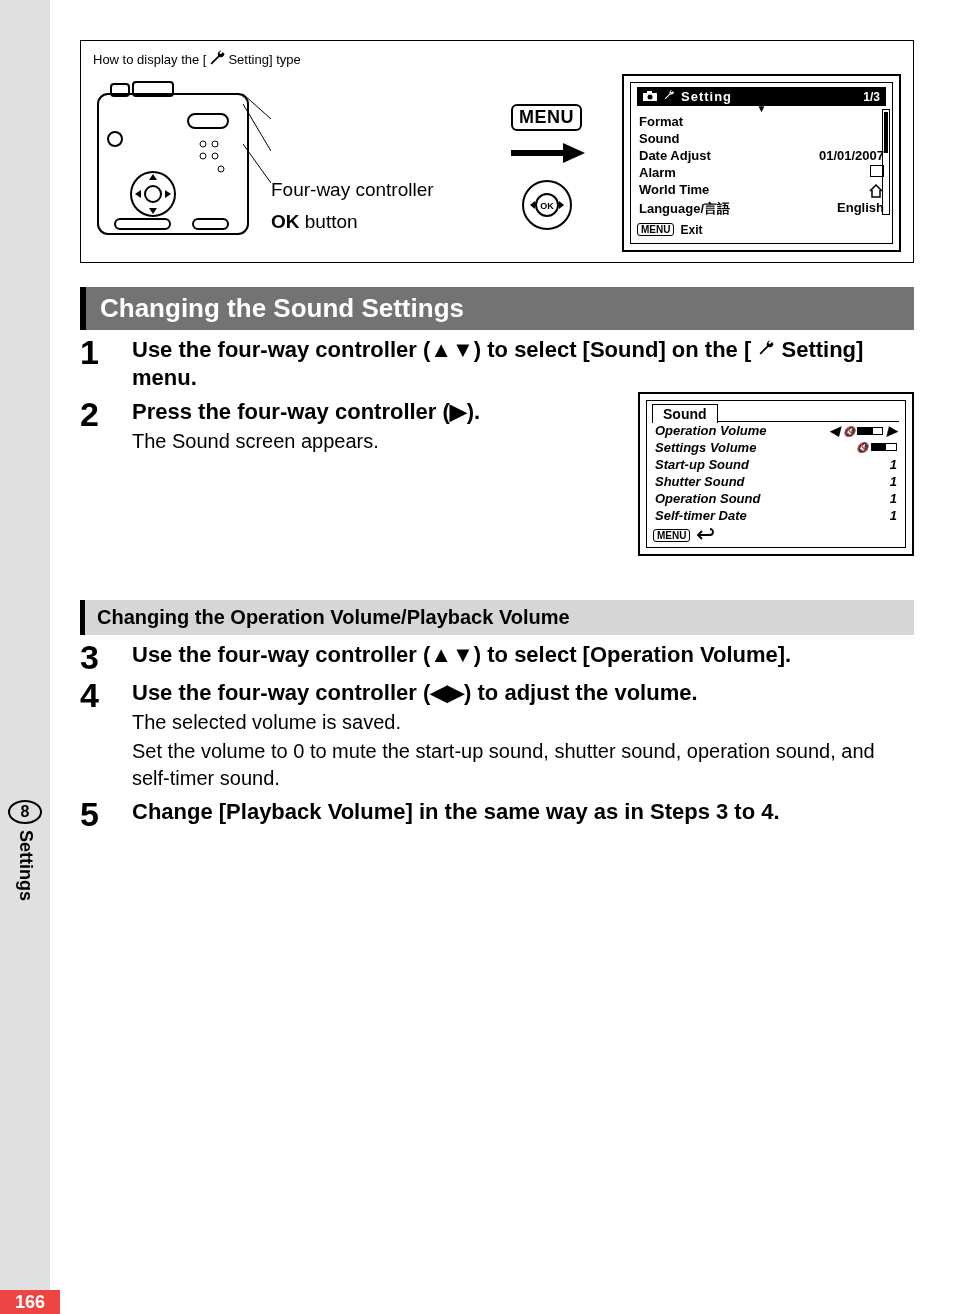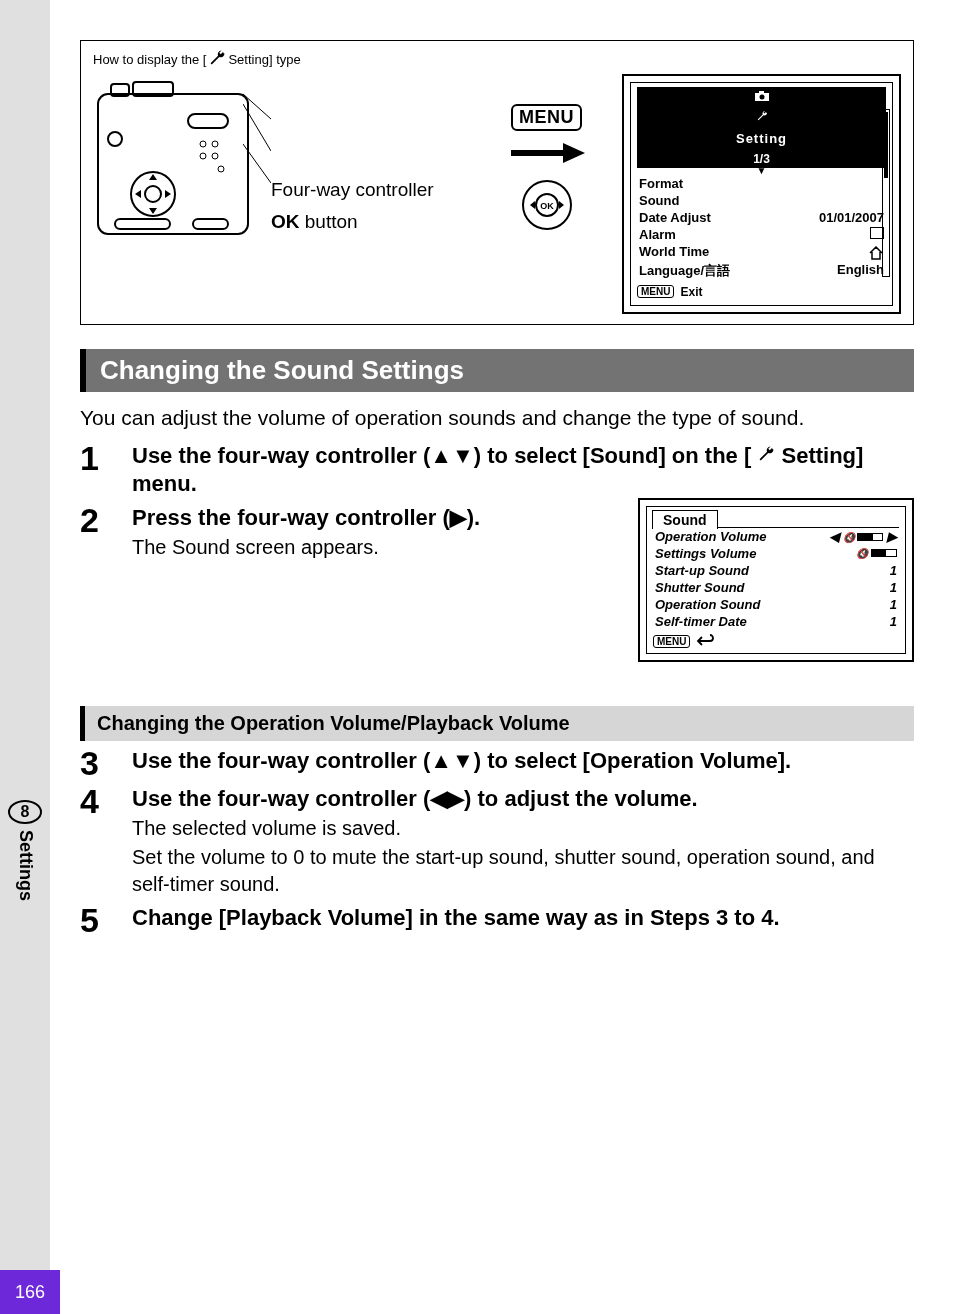--- a/index.html
+++ b/index.html
@@ -106,21 +106,20 @@
   }
   .lcd-header {
     background: #000;
     color: #fff;
     display: flex;
     align-items: center;
     padding: 2px 6px;
     font-weight: bold;
     font-size: 13px;
     gap:6px;
-    flex-direction:column;
   }
   .lcd-header .title { flex: 1; letter-spacing:1px; }
   .lcd-header .page-ind { font-size: 12px; }
   .lcd-down-arrow {
     text-align:center;
     line-height: 8px;
     font-size: 10px;
     margin-top: -1px;
   }
   .lcd-row {
@@ -263,24 +262,24 @@
     writing-mode: vertical-rl;
     font-weight: bold;
     font-size: 18px;
   }
   
   .page-num-box {
     position: absolute;
     left: 0;
     bottom: 0;
     width: 60px;
-    height: 44px;
-    background: #6d28d9;
+    height: 24px;
+    background: #ef4444;
     color: #fff;
-    font-weight: normal;
+    font-weight: bold;
     font-size: 18px;
     display: flex;
     align-items: center;
     justify-content: center;
   }
   .wrench-icon{ display:inline-block; }
   .vol-bar{
     display:inline-flex; align-items:center; gap:2px;
   }
   .vol-bar .spk{ font-size:10px; }
@@ -423,21 +422,20 @@
               <span style="border:1.5px solid #000; border-radius:3px; padding:0 3px; font-size:10px;">MENU</span>
               <span>Exit</span>
             </div>
           </div>
         </div>
       </div>
     </div>
   </div>
 
   <div class="section-bar">Changing the Sound Settings</div>
-  <div class="intro-text">You can adjust the volume of operation sounds and change the type of sound.</div>
 
   <div class="step">
     <div class="num">1</div>
     <div class="body">
       <div class="head">
         <span>Use the four-way controller (▲▼) to select [Sound] on the [</span>
         <span class="wrench-icon">
           <svg width="18" height="18" viewBox="0 0 24 24">
               <path d="M22 6a5 5 0 0 1-7 4.6L5 20.6 3.4 19 13.4 9A5 5 0 0 1 18 2l-3 3 2 2 3-3c.6.9 1 2 1 2z" fill="#000"></path>
             </svg>

